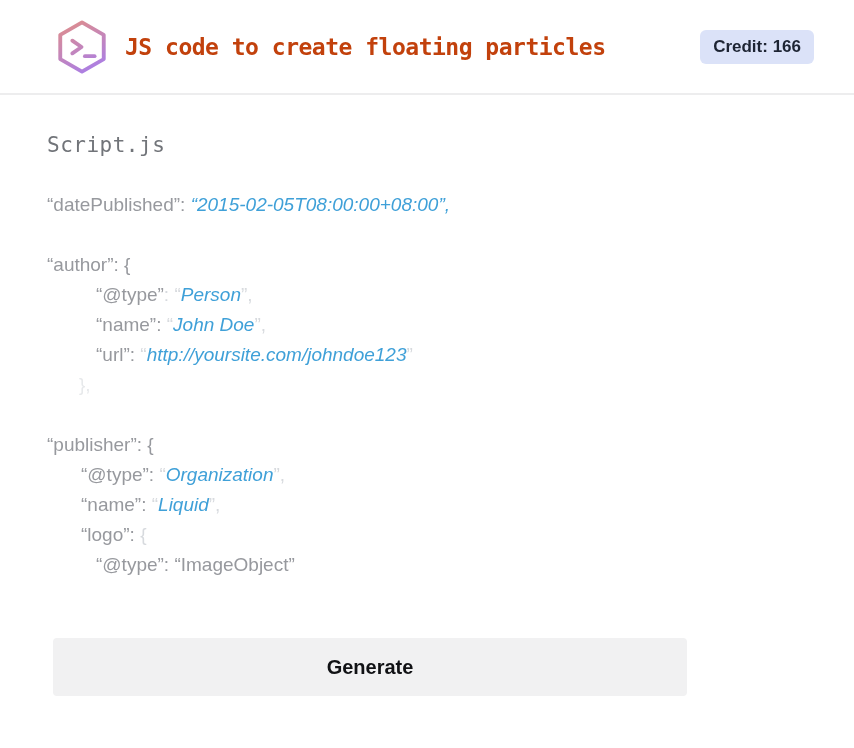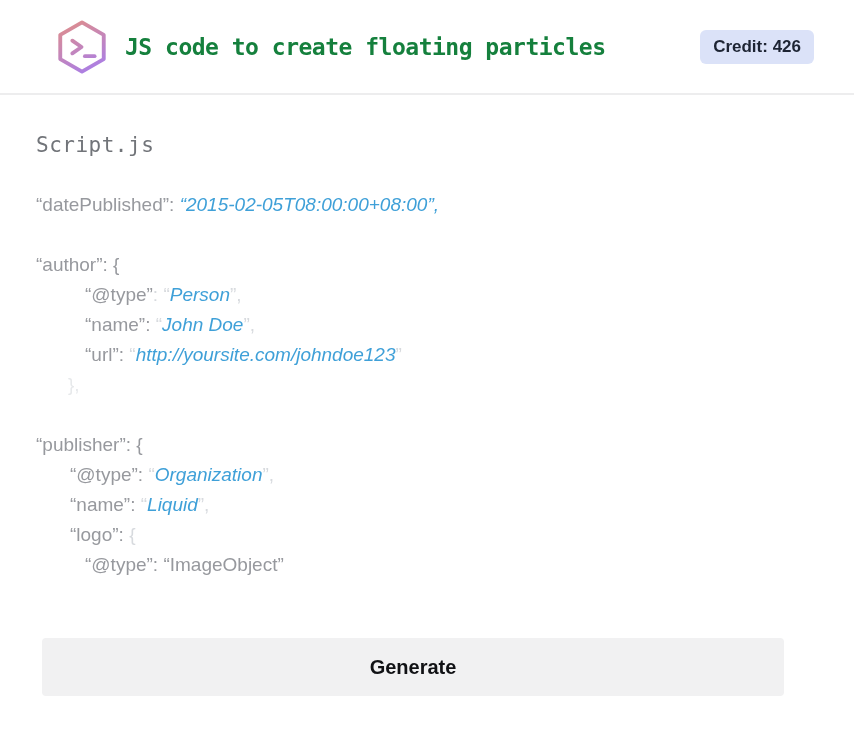--- a/index.html
+++ b/index.html
@@ -21,36 +21,36 @@
     border-bottom: 2px solid #ededee;
     background: #fff;
   }
   .header-left { display: flex; align-items: center; gap: 14px; }
   .app-icon { width: 58px; height: 58px; display: inline-block; }
   .app-icon svg { width: 58px; height: 58px; display: block; }
   .page-title {
     font-family: "DejaVu Sans Mono", "Liberation Mono", monospace;
     font-size: 23px;
     font-weight: bold;
-    color: #15803d;
+    color: #c2410c;
     letter-spacing: -0.5px;
     white-space: nowrap;
   }
   .credit-badge {
     background: var(--credit-bg, #dbe2f8);
     color: #1d2433;
     font-size: 17px;
     font-weight: bold;
     padding: 7px 13px;
     border-radius: 6px;
     white-space: nowrap;
   }
 
   
-  .main { padding: 0 36px; }
+  .main { padding: 0 47px; }
   .file-name {
     margin-top: 38px;
     font-family: "DejaVu Sans Mono", "Liberation Mono", monospace;
     font-size: 21px;
     font-weight: normal;
     color: #717479;
     letter-spacing: 0.5px;
   }
   .code {
     margin-top: 33px;
@@ -61,21 +61,21 @@
   }
   .code-line { min-height: 30px; }
   .seg-key    { color: var(--c-key, #97999e); text-align: right; }
   .seg-value  { color: var(--c-value, #3fa0d8); font-style: italic; }
   .seg-light  { color: var(--c-punct-light, #d7dade); }
   .seg-faint  { color: var(--c-punct-faint, #e7e9eb); }
 
   .generate-btn {
     display: block;
     margin: 58px 5px 0 6px;
-    width: 742px;
+    width: 634px;
     height: 58px;
     background: var(--btn-bg, #f1f1f2);
     border: none;
     border-radius: 4px;
     font-family: "Liberation Sans", sans-serif;
     font-size: 20px;
     font-weight: bold;
     color: #111215;
     cursor: pointer;
   }
@@ -95,21 +95,21 @@
               <stop offset="1" stop-color="#a97ee8"></stop>
             </linearGradient>
           </defs>
           <polygon points="30,4.5 52.5,17.5 52.5,42.5 30,55.5 7.5,42.5 7.5,17.5" stroke="url(#icongrad)" stroke-width="4" stroke-linejoin="round" fill="none"></polygon>
           <path d="M20 23.5 L29.5 30 L20 36.5" stroke="url(#icongrad)" stroke-width="4" stroke-linecap="round" stroke-linejoin="round" fill="none"></path>
           <path d="M33 39.5 L43 39.5" stroke="url(#icongrad)" stroke-width="4" stroke-linecap="round" fill="none"></path>
         </svg>
       </span>
       <h1 class="page-title">JS code to create floating particles</h1>
     </div>
-    <div class="credit-badge">Credit: 426</div>
+    <div class="credit-badge">Credit: 166</div>
   </header>
 
   <main class="main">
     <h2 class="file-name">Script.js</h2>
 
     <div class="code" id="code-block"><div class="code-line" style="padding-left: 0px;"><span class="seg-key">“datePublished”: </span><span class="seg-value">“2015-02-05T08:00:00+08:00”,</span></div><div class="code-line" style="padding-left: 0px;">&nbsp;</div><div class="code-line" style="padding-left: 0px;"><span class="seg-key">“author”: {</span></div><div class="code-line" style="padding-left: 49px;"><span class="seg-key">“@type”</span><span class="seg-light">: “</span><span class="seg-value">Person</span><span class="seg-light">”,</span></div><div class="code-line" style="padding-left: 49px;"><span class="seg-key">“name”: </span><span class="seg-light">“</span><span class="seg-value">John Doe</span><span class="seg-light">”,</span></div><div class="code-line" style="padding-left: 49px;"><span class="seg-key">“url”: </span><span class="seg-light">“</span><span class="seg-value">http://yoursite.com/johndoe123</span><span class="seg-light">”</span></div><div class="code-line" style="padding-left: 32px;"><span class="seg-faint">},</span></div><div class="code-line" style="padding-left: 0px;">&nbsp;</div><div class="code-line" style="padding-left: 0px;"><span class="seg-key">“publisher”: {</span></div><div class="code-line" style="padding-left: 34px;"><span class="seg-key">“@type”: </span><span class="seg-light">“</span><span class="seg-value">Organization</span><span class="seg-light">”,</span></div><div class="code-line" style="padding-left: 34px;"><span class="seg-key">“name”: </span><span class="seg-light">“</span><span class="seg-value">Liquid</span><span class="seg-light">”,</span></div><div class="code-line" style="padding-left: 34px;"><span class="seg-key">“logo”: </span><span class="seg-light">{</span></div><div class="code-line" style="padding-left: 49px;"><span class="seg-key">“@type”: “ImageObject”</span></div></div>
 
     <button class="generate-btn">Generate</button>
   </main>
 

